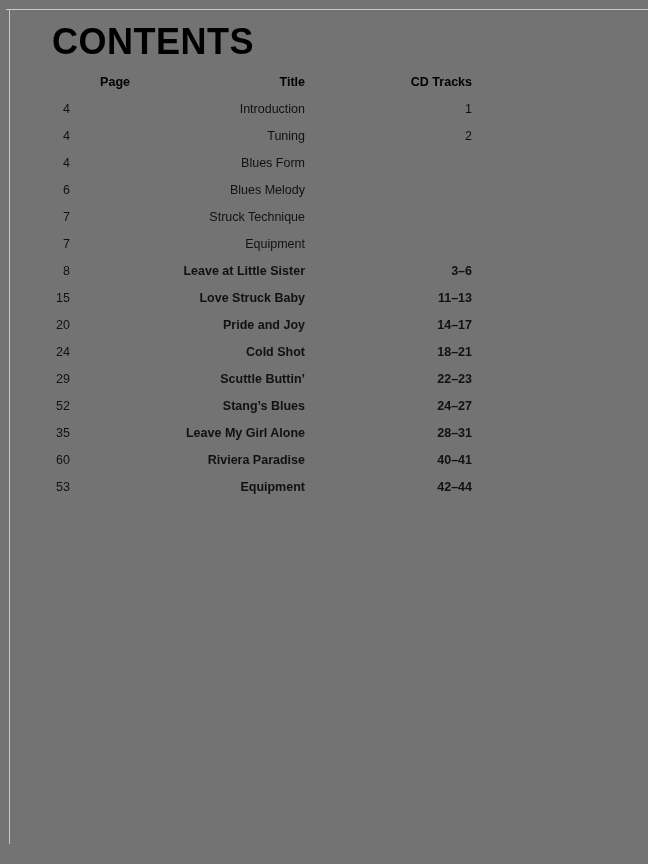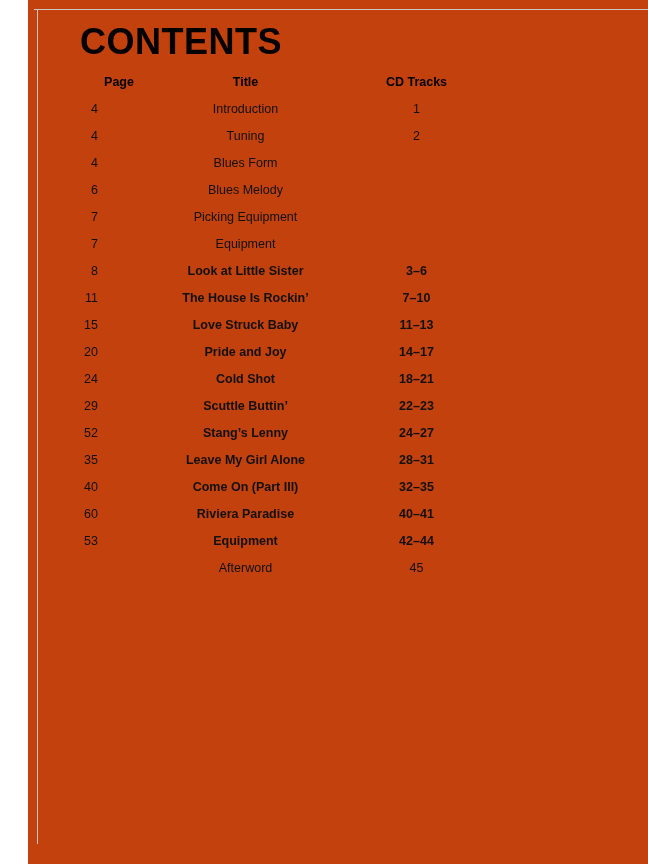--- a/index.html
+++ b/index.html
@@ -11,22 +11,21 @@
     width: 648px;
     height: 864px;
     font-family: "Liberation Sans", sans-serif;
     color: #111111;
     position: relative;
     overflow: hidden;
   }
   .sheet {
     position: absolute;
     inset: 0;
-    background: #c2410c;
-    margin-left: 28px;
+    background: #737373;
   }
   
   .edge-top {
     position: absolute;
     left: 6px;
     top: 9px;
     right: 0;
     height: 1px;
     background: #c8c8c8;
   }
@@ -58,21 +57,21 @@
     width: 420px;
   }
   col.c-page   { width: 78px;  }
   col.c-title  { width: 175px; }
   col.c-tracks { width: 167px; }
   th, td {
     padding: 0;
     height: 27px;
     vertical-align: middle;
     font-size: 12.5px;
-    text-align: center;
+    text-align: right;
     white-space: nowrap;
   }
   th {
     font-weight: bold;
     color: #000000;
   }
   td.c-page {
     text-align: right;
     padding-right: 60px; 
     font-weight: normal;
@@ -120,37 +119,32 @@
           <td class="c-title">Blues Form</td>
           <td class="c-tracks"></td>
         </tr>
         <tr>
           <td class="c-page">6</td>
           <td class="c-title">Blues Melody</td>
           <td class="c-tracks"></td>
         </tr>
         <tr>
           <td class="c-page">7</td>
-          <td class="c-title">Picking Equipment</td>
+          <td class="c-title">Struck Technique</td>
           <td class="c-tracks"></td>
         </tr>
         <tr>
           <td class="c-page">7</td>
           <td class="c-title">Equipment</td>
           <td class="c-tracks"></td>
         </tr>
         <tr class="bold">
           <td class="c-page">8</td>
-          <td class="c-title">Look at Little Sister</td>
+          <td class="c-title">Leave at Little Sister</td>
           <td class="c-tracks">3–6</td>
-        </tr>
-        <tr class="bold">
-          <td class="c-page">11</td>
-          <td class="c-title">The House Is Rockin’</td>
-          <td class="c-tracks">7–10</td>
         </tr>
         <tr class="bold">
           <td class="c-page">15</td>
           <td class="c-title">Love Struck Baby</td>
           <td class="c-tracks">11–13</td>
         </tr>
         <tr class="bold">
           <td class="c-page">20</td>
           <td class="c-title">Pride and Joy</td>
           <td class="c-tracks">14–17</td>
@@ -160,43 +154,33 @@
           <td class="c-title">Cold Shot</td>
           <td class="c-tracks">18–21</td>
         </tr>
         <tr class="bold">
           <td class="c-page">29</td>
           <td class="c-title">Scuttle Buttin’</td>
           <td class="c-tracks">22–23</td>
         </tr>
         <tr class="bold">
           <td class="c-page">52</td>
-          <td class="c-title">Stang’s Lenny</td>
+          <td class="c-title">Stang’s Blues</td>
           <td class="c-tracks">24–27</td>
         </tr>
         <tr class="bold">
           <td class="c-page">35</td>
           <td class="c-title">Leave My Girl Alone</td>
           <td class="c-tracks">28–31</td>
-        </tr>
-        <tr class="bold">
-          <td class="c-page">40</td>
-          <td class="c-title">Come On (Part III)</td>
-          <td class="c-tracks">32–35</td>
         </tr>
         <tr class="bold">
           <td class="c-page">60</td>
           <td class="c-title">Riviera Paradise</td>
           <td class="c-tracks">40–41</td>
         </tr>
         <tr class="bold">
           <td class="c-page">53</td>
           <td class="c-title">Equipment</td>
           <td class="c-tracks">42–44</td>
         </tr>
-        <tr>
-          <td class="c-page"></td>
-          <td class="c-title">Afterword</td>
-          <td class="c-tracks">45</td>
-        </tr>
       </tbody>
   </table>
 </div>
 
 </body></html>

